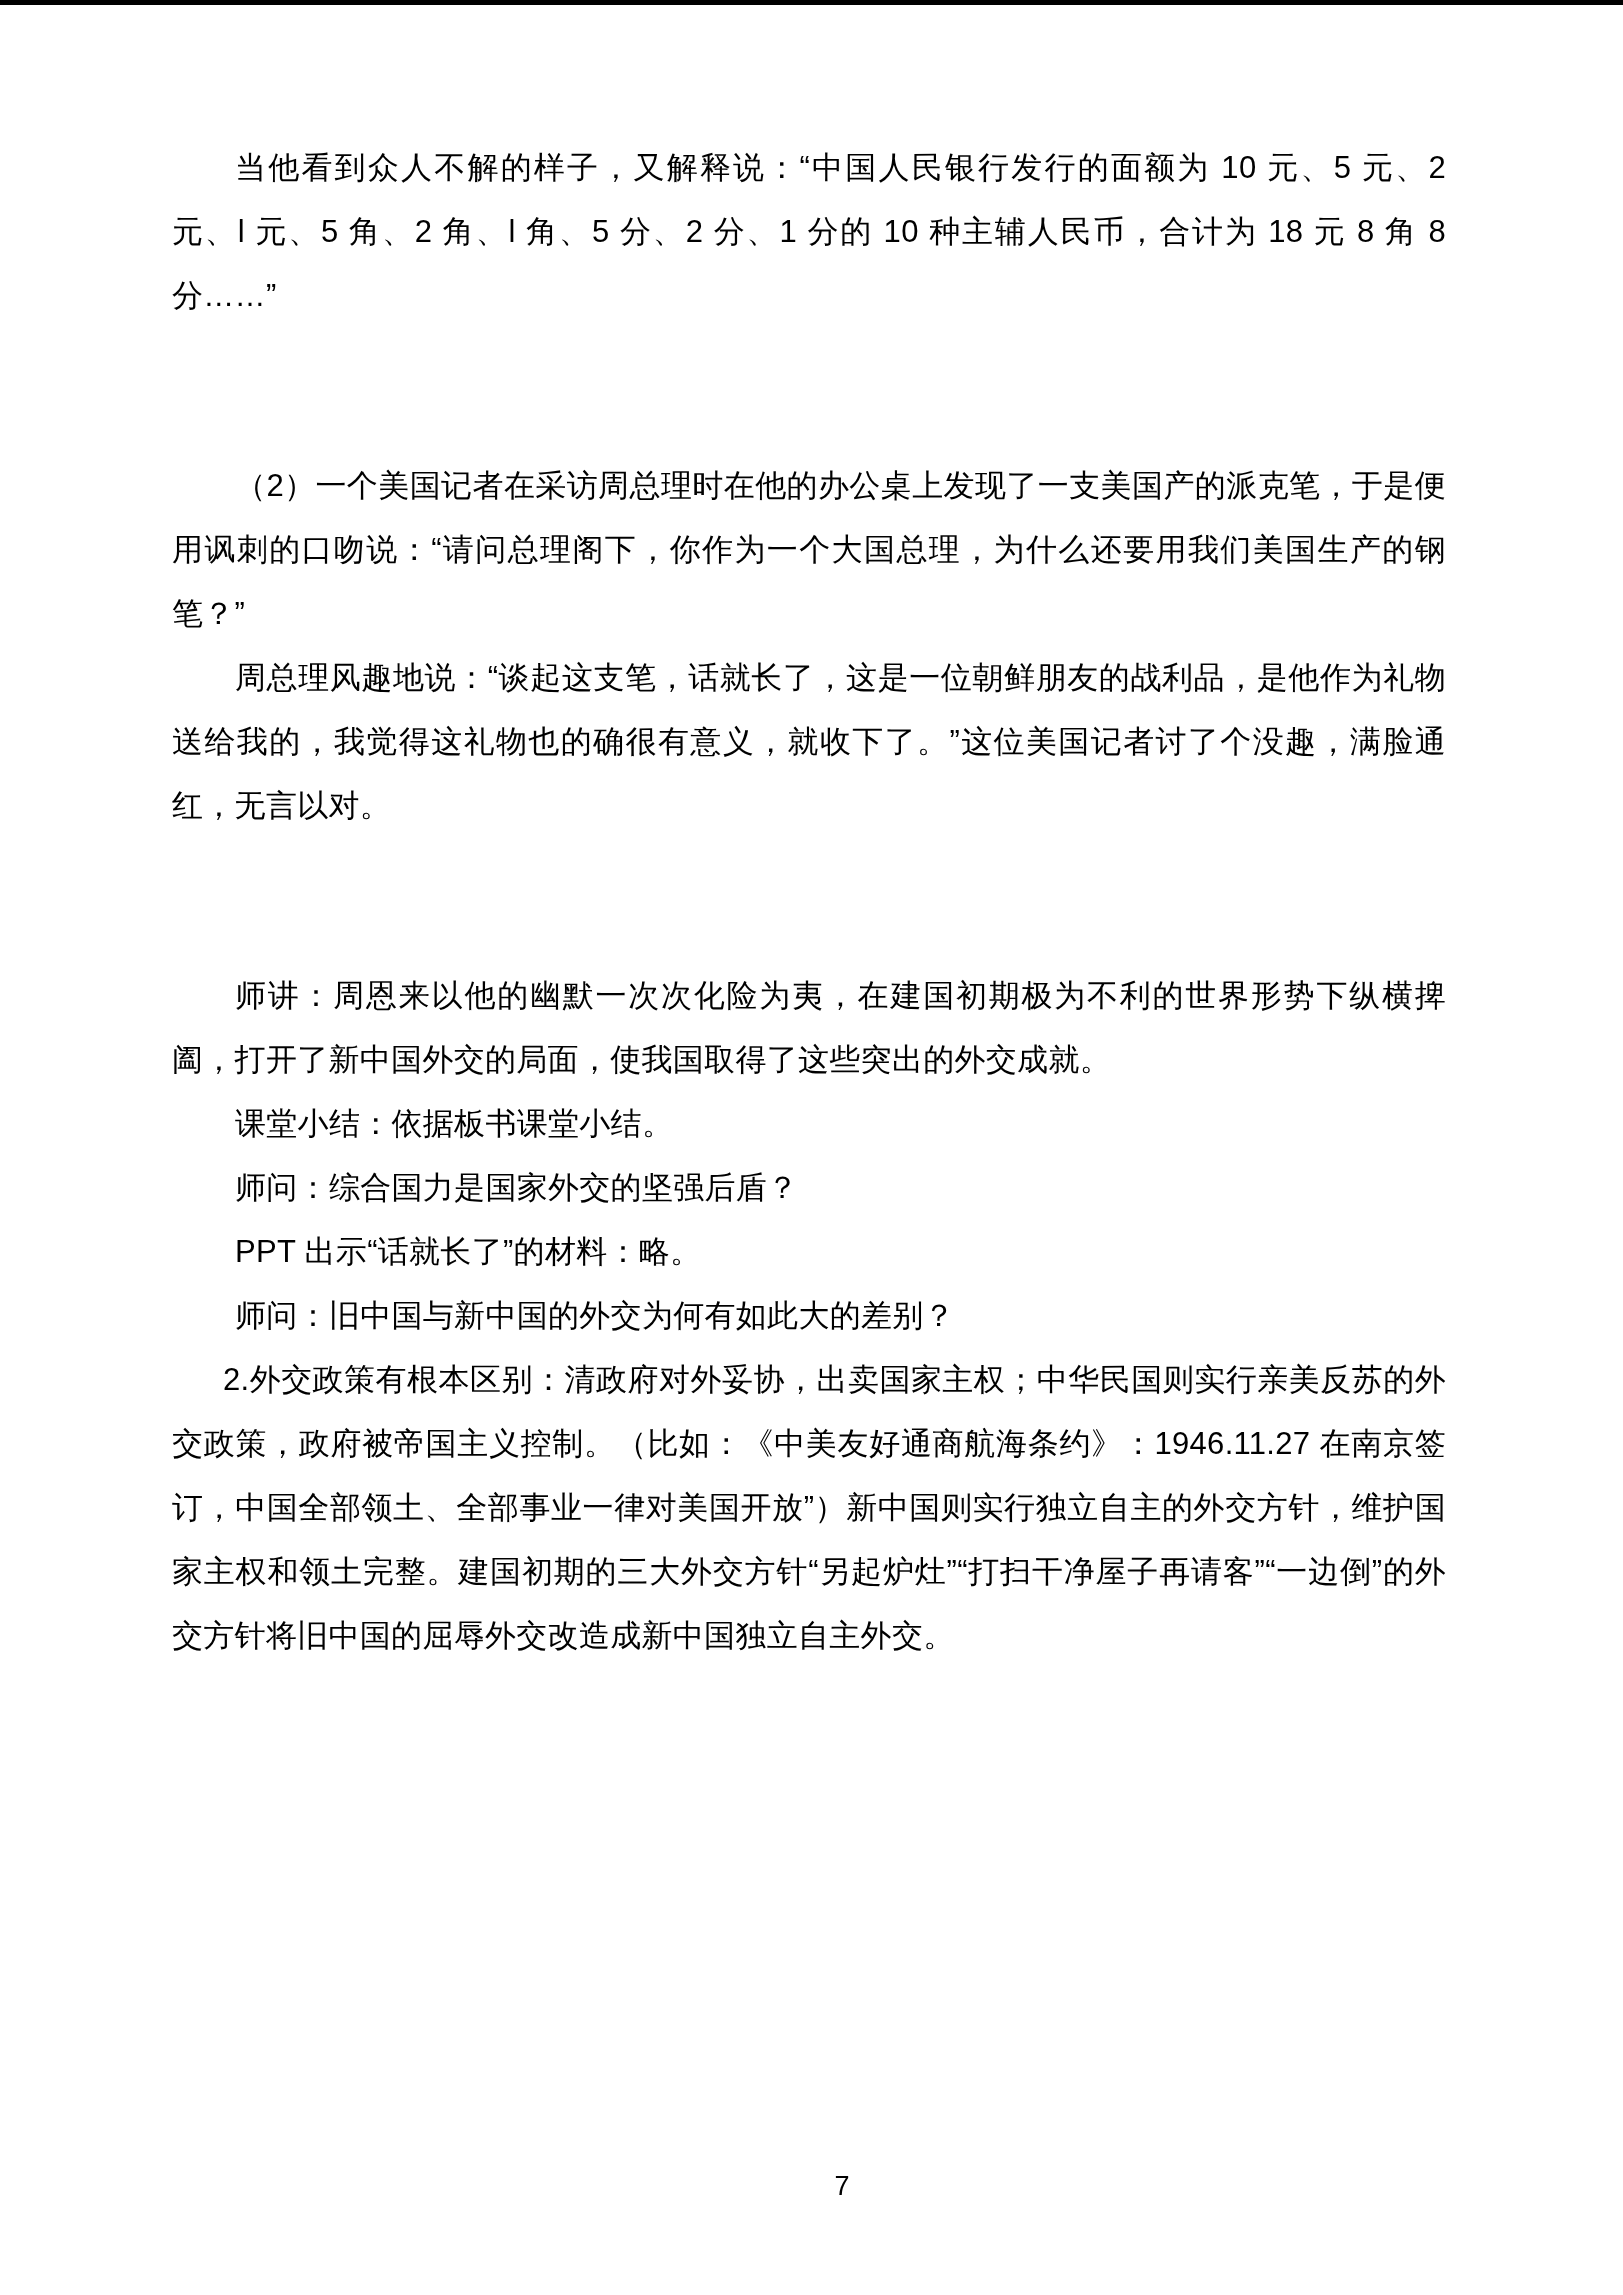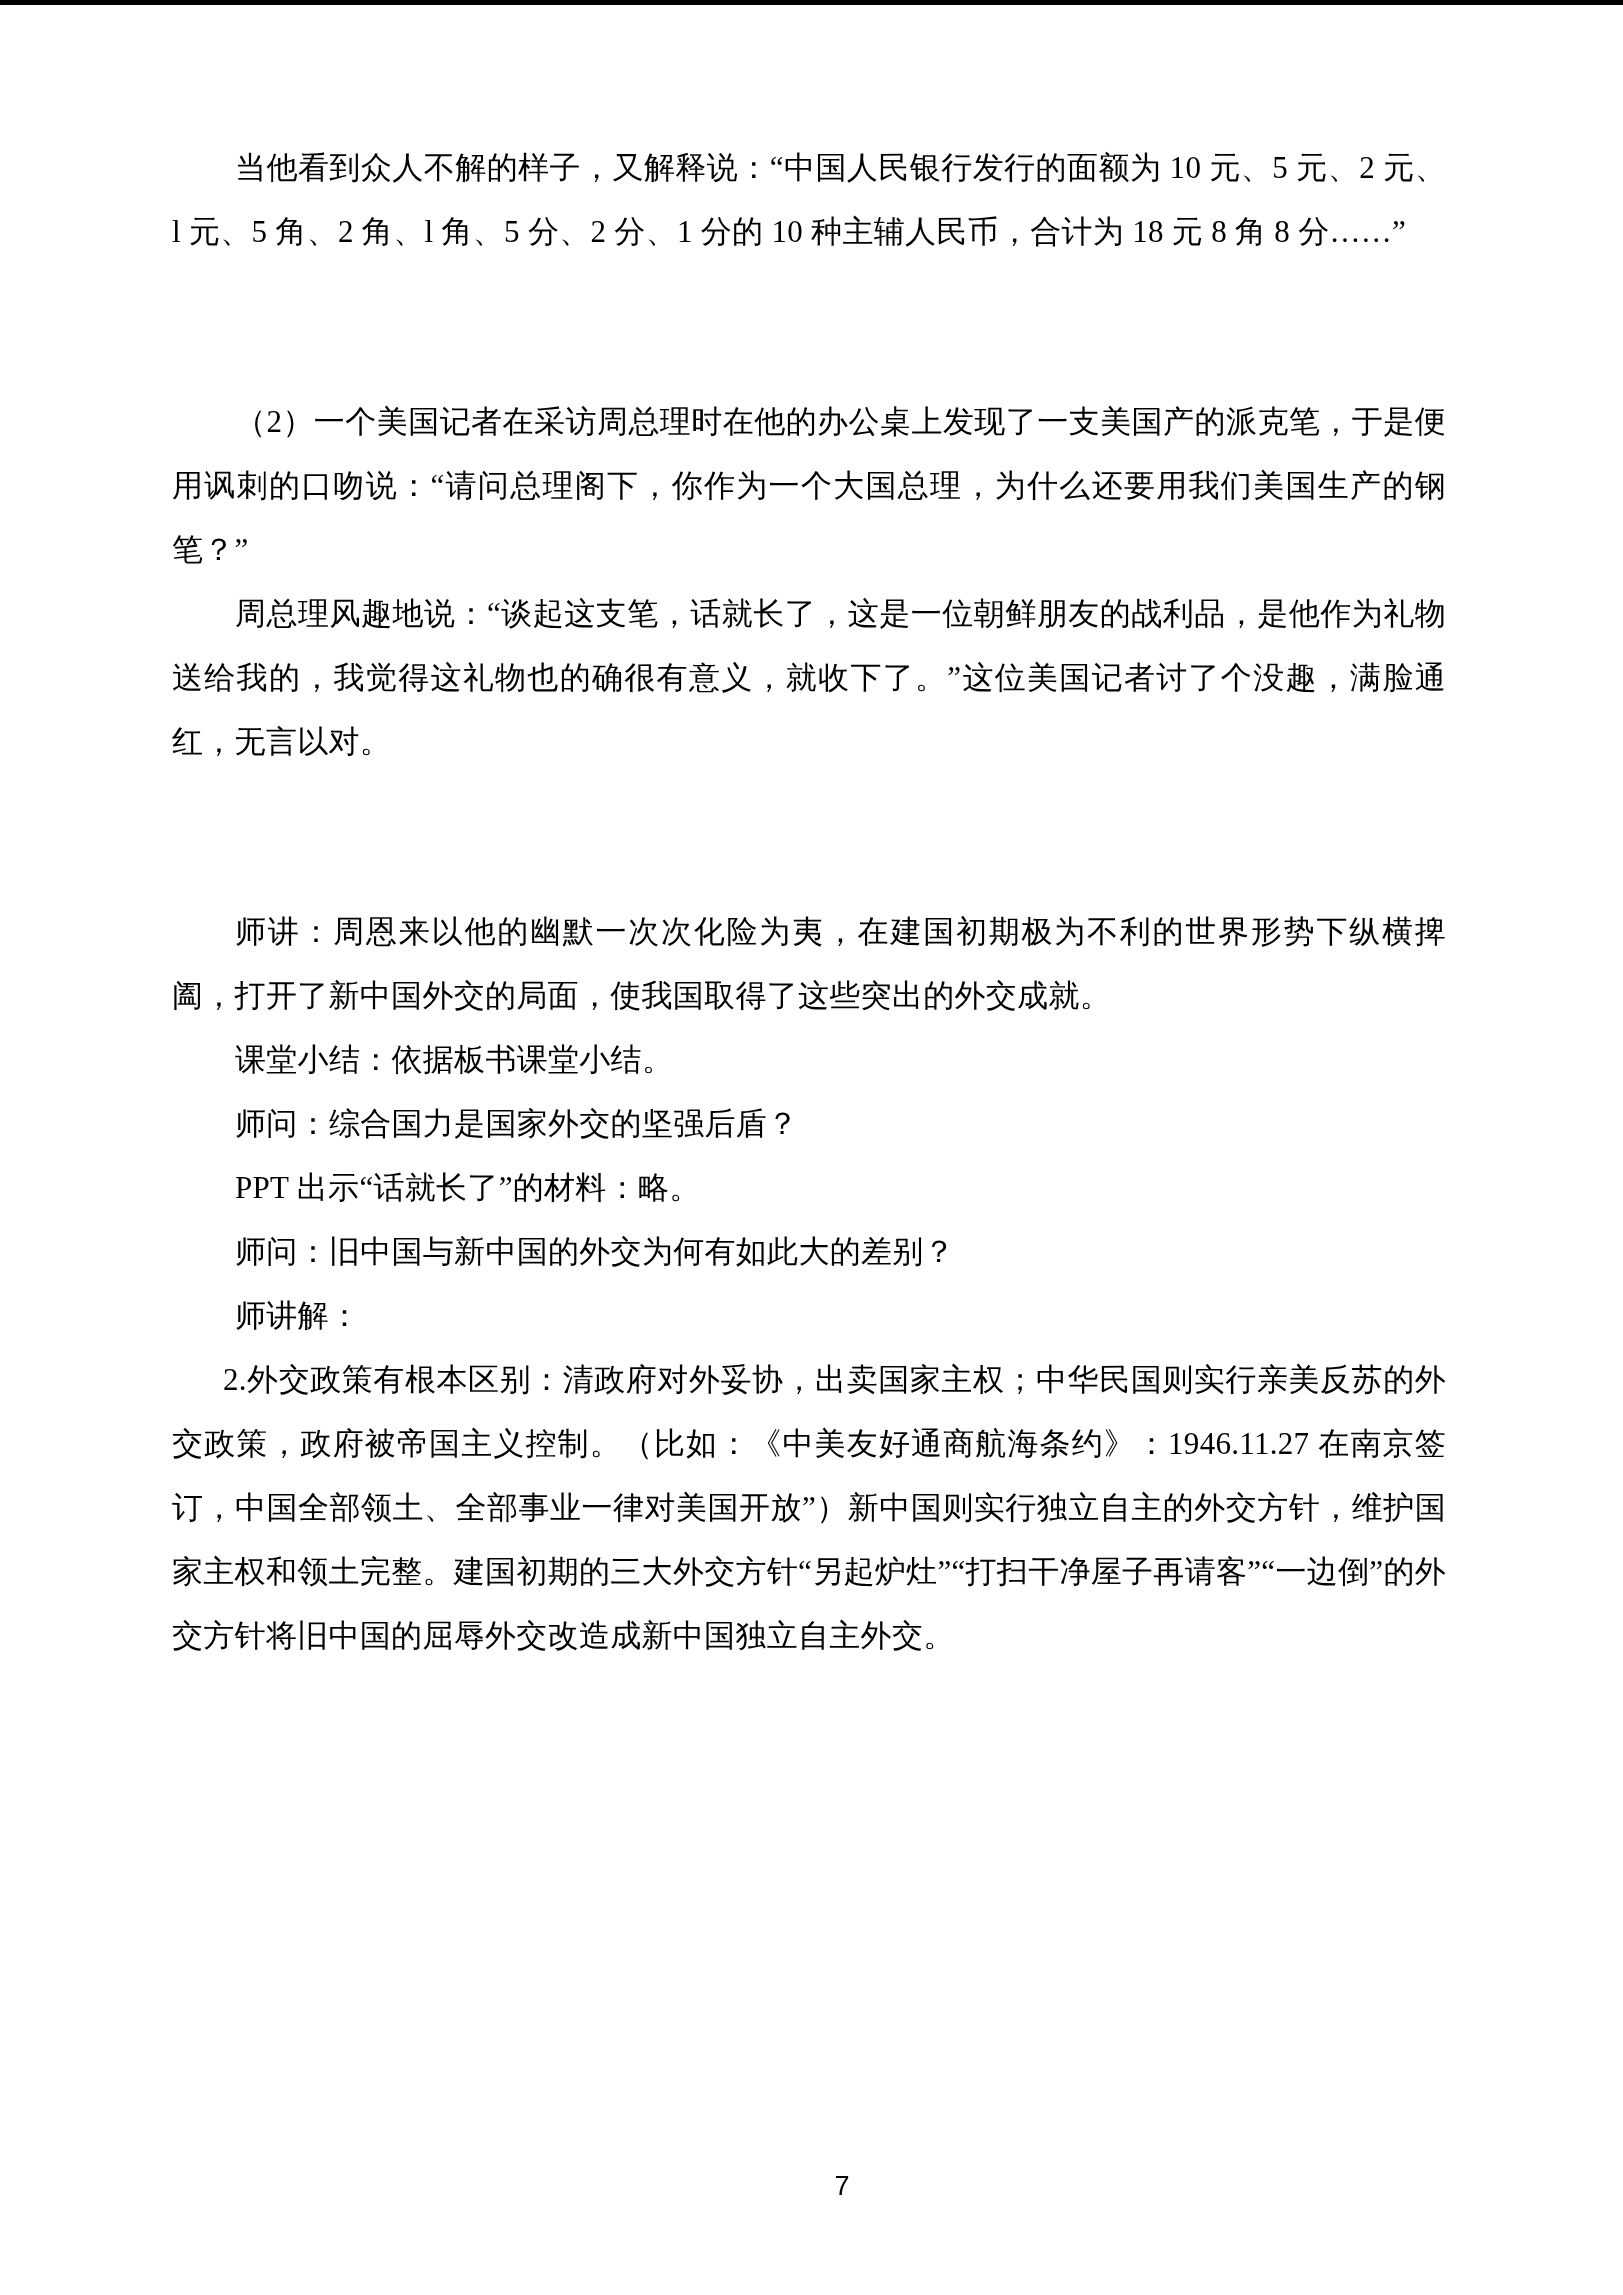--- a/index.html
+++ b/index.html
@@ -27,21 +27,20 @@
   .content {
     position: absolute;
     top: 136px;
     left: 172px;
     width: 1274px;
     font-size: 31px;
     line-height: 64px;
     text-align: justify;
     text-justify: inter-character;
     letter-spacing: 0.3px;
-    font-family: Liberation Serif, serif;
   }
   .para {
     margin: 0;
     padding: 0;
   }
   .para.indent-normal { text-indent: 63px; }
   .para.indent-list   { text-indent: 51px; }
   .spacer {
     height: 64px;
   }
@@ -65,18 +64,17 @@
       <p class="para indent-normal">当他看到众人不解的样子，又解释说：“中国人民银行发行的面额为 10 元、5 元、2 元、l 元、5 角、2 角、l 角、5 分、2 分、1 分的 10 种主辅人民币，合计为 18 元 8 角 8 分……”</p>
       <p class="spacer"></p>
       <p class="para indent-normal">（2）一个美国记者在采访周总理时在他的办公桌上发现了一支美国产的派克笔，于是便用讽刺的口吻说：“请问总理阁下，你作为一个大国总理，为什么还要用我们美国生产的钢笔？”</p>
       <p class="para indent-normal">周总理风趣地说：“谈起这支笔，话就长了，这是一位朝鲜朋友的战利品，是他作为礼物送给我的，我觉得这礼物也的确很有意义，就收下了。”这位美国记者讨了个没趣，满脸通红，无言以对。</p>
       <p class="spacer"></p>
       <p class="para indent-normal">师讲：周恩来以他的幽默一次次化险为夷，在建国初期极为不利的世界形势下纵横捭阖，打开了新中国外交的局面，使我国取得了这些突出的外交成就。</p>
       <p class="para indent-normal">课堂小结：依据板书课堂小结。</p>
       <p class="para indent-normal">师问：综合国力是国家外交的坚强后盾？</p>
       <p class="para indent-normal">PPT 出示“话就长了”的材料：略。</p>
       <p class="para indent-normal">师问：旧中国与新中国的外交为何有如此大的差别？</p>
-      <p class="para indent-normal">师讲解：</p>
       <p class="para indent-list">2.外交政策有根本区别：清政府对外妥协，出卖国家主权；中华民国则实行亲美反苏的外交政策，政府被帝国主义控制。（比如：《中美友好通商航海条约》：1946.11.27 在南京签订，中国全部领土、全部事业一律对美国开放”）新中国则实行独立自主的外交方针，维护国家主权和领土完整。建国初期的三大外交方针“另起炉灶”“打扫干净屋子再请客”“一边倒”的外交方针将旧中国的屈辱外交改造成新中国独立自主外交。</p>
     </div>
   <div class="page-number">7</div>
 </div>
 
 
 </body></html>

